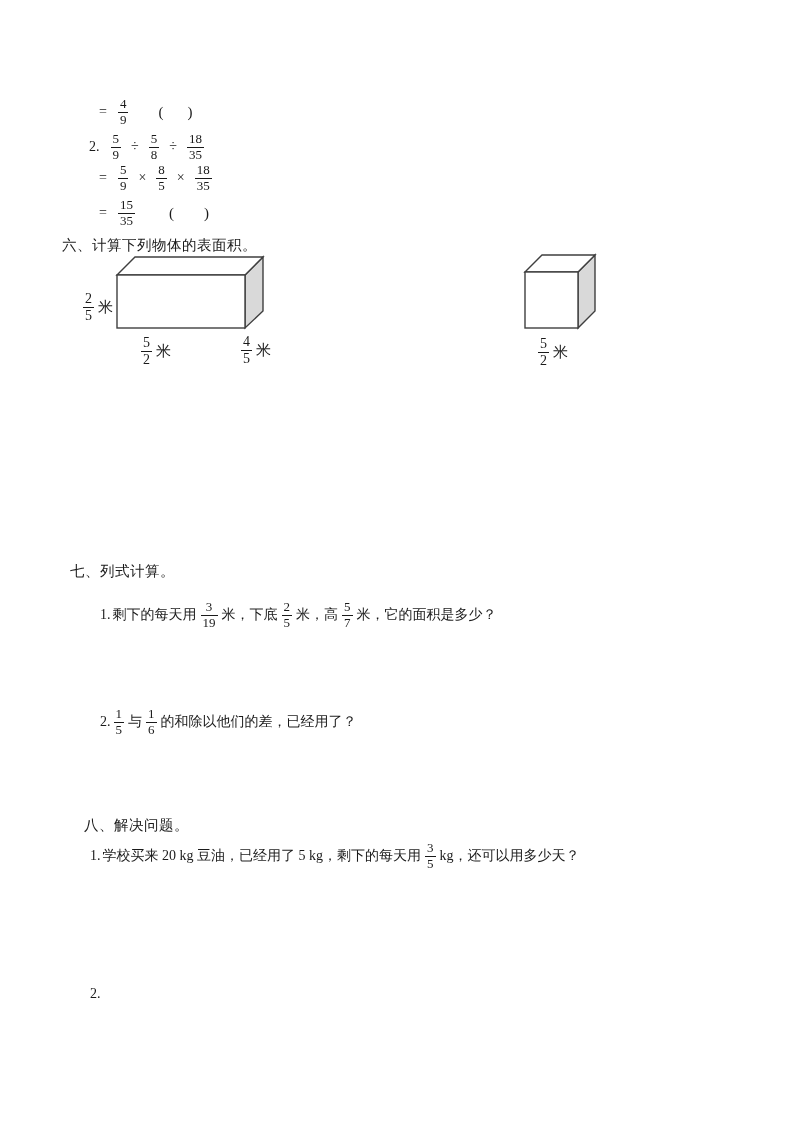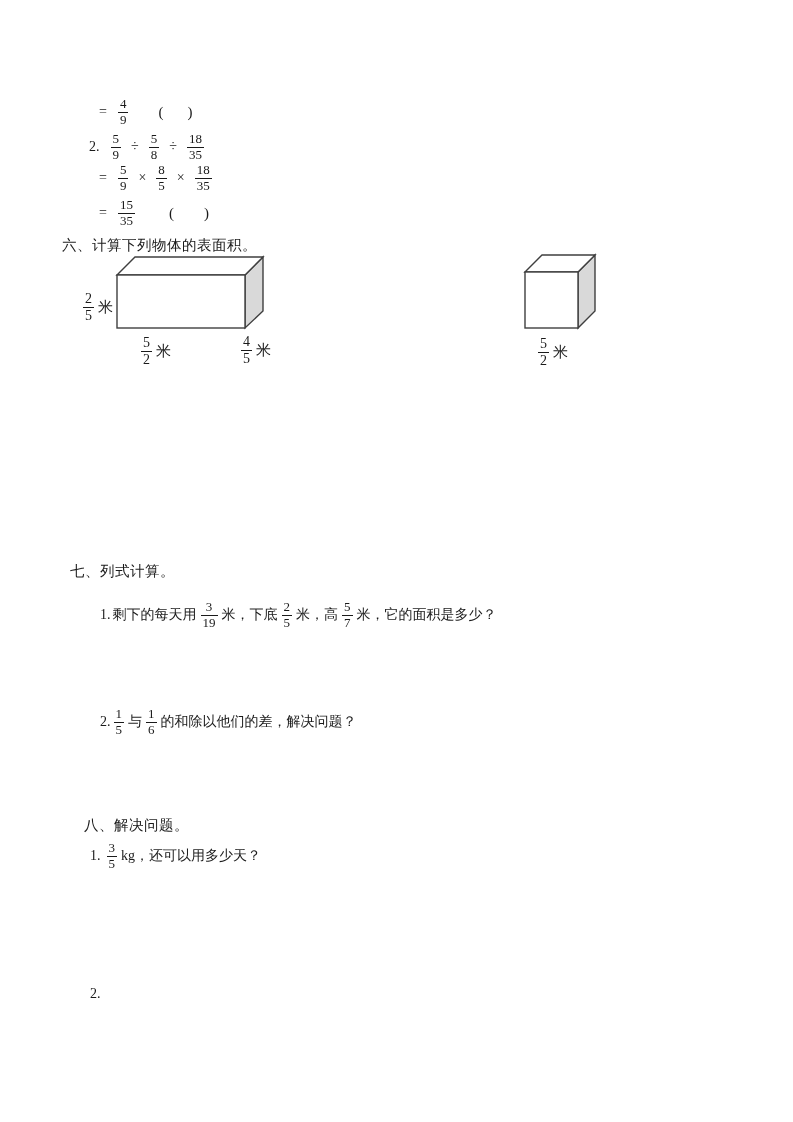--- a/index.html
+++ b/index.html
@@ -156,27 +156,28 @@
   <span class="cjk" style="margin-right:2px;">2.</span>
   <span class="frac" style="margin-left:1px;">
     <span class="fnum">1</span>
     <span class="fden">5</span>
   </span>
   <span class="cjk">与</span>
   <span class="frac">
     <span class="fnum">1</span>
     <span class="fden">6</span>
   </span>
-  <span class="cjk">的和除以他们的差，解决问题？</span>
+  <span class="cjk">的和除以他们的差，已经用了？</span>
 </div>
 
 <div class="abs sec-header" style="left:84px;top:816px;">八、解决问题。</div>
 
 <div class="abs row" style="left:90px;top:837px;height:38px;">
   <span class="cjk" style="margin-right:2px;">1.</span>
+  <span class="cjk">学校买来 20 kg 豆油，已经用了 5 kg，剩下的每天用</span>
   <span class="frac">
     <span class="fnum">3</span>
     <span class="fden">5</span>
   </span>
   <span class="cjk">kg，还可以用多少天？</span>
 </div>
 
 <div class="abs row" style="left:90px;top:984px;height:20px;">
   <span class="cjk" style="margin-right:2px;">2.</span>
 </div>

